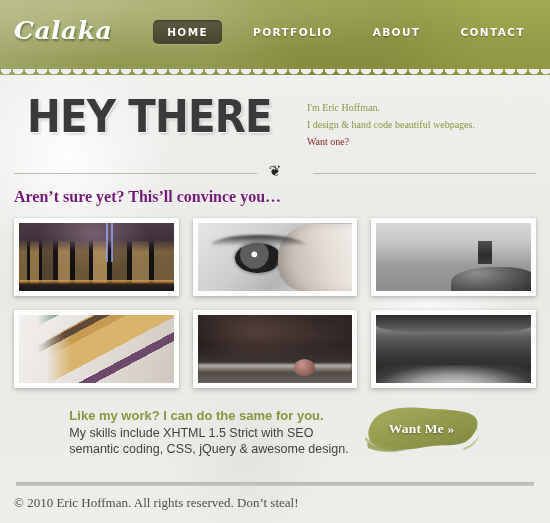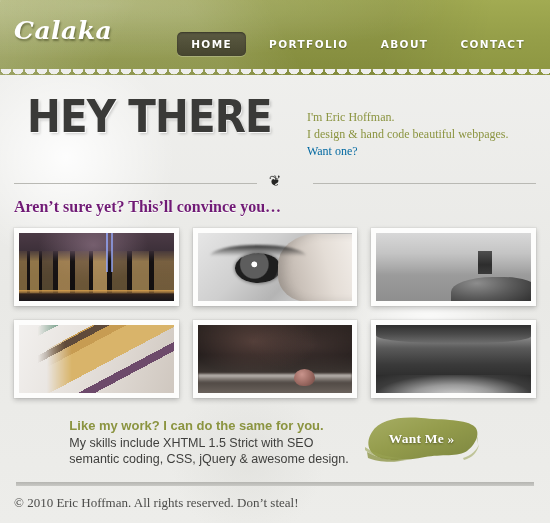--- a/index.html
+++ b/index.html
@@ -67,24 +67,24 @@
     font-weight: bold;
     font-size: 25px;
     color: #ffffff;
     letter-spacing: 0.5px;
     text-shadow: 1px 2px 2px rgba(40,45,10,0.45);
   }
 
   .nav {
     position: absolute;
     right: 16px;
-    top: 32px;
+    top: 20px;
     display: flex;
     align-items: center;
-    gap: 14px;
+    gap: 22px;
     margin-left: 44px;
   }
   .nav-item {
     font-family: "DejaVu Sans", "Liberation Sans", sans-serif;
     font-size: 10.5px;
     font-weight: bold;
     letter-spacing: 1.4px;
     color: #ffffff;
     text-shadow: 0 1px 1px rgba(40,45,10,0.5);
     padding: 6px 9px;
@@ -115,27 +115,27 @@
     letter-spacing: -1px;
     color: #3a3a38;
     transform: scaleX(0.92);
     transform-origin: left top;
     text-shadow: 1px 1px 0 rgba(255,255,255,0.85), 2px 2px 3px rgba(0,0,0,0.18);
     white-space: nowrap;
     margin-top: 2px;
   }
   .intro {
     margin-left: 14px;
-    margin-top: 16px;
+    margin-top: 6px;
     font-family: "Liberation Serif", serif;
-    font-size: 12px;
+    font-size: 10px;
     line-height: 17px;
   }
   .intro .green { color: #8b9440; }
-  .intro .dark  { color: #0369a1; }
+  .intro .dark  { color: #7f1d1d; }
 
   
   .divider {
     position: relative;
     margin: 14px 14px 0 14px;
     height: 18px;
   }
   .divider .rule-left,
   .divider .rule-right {
     position: absolute;

